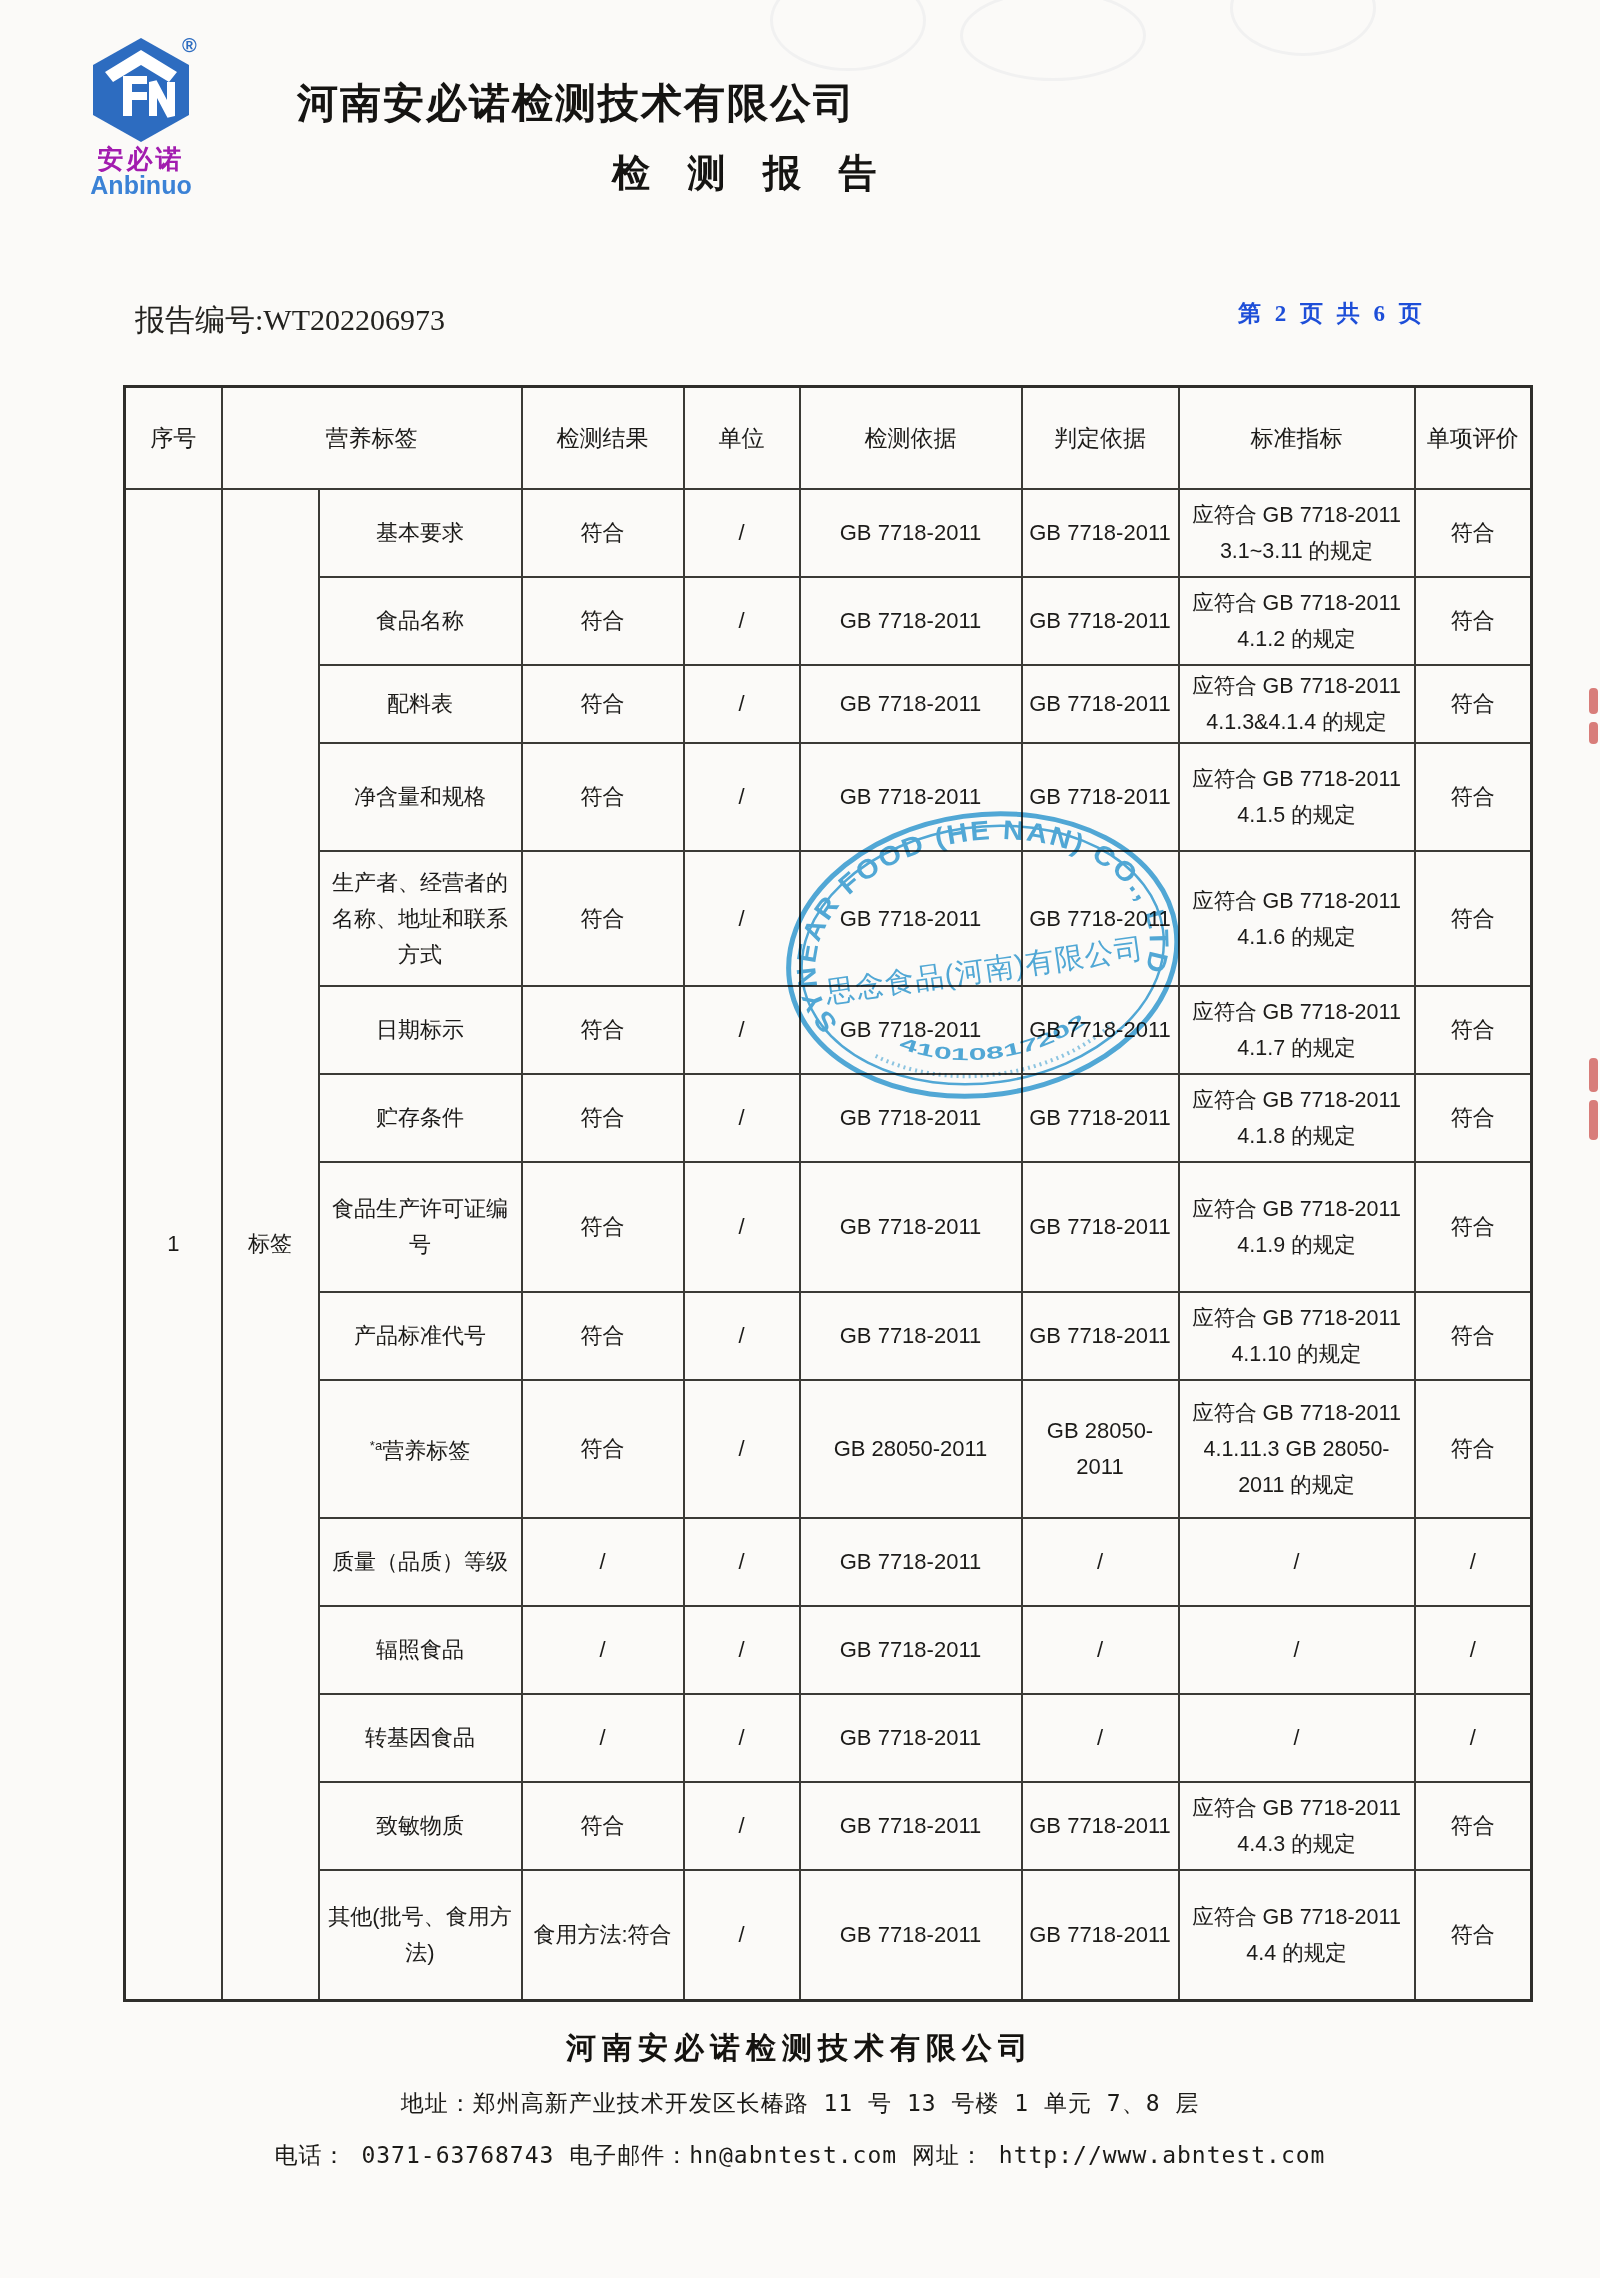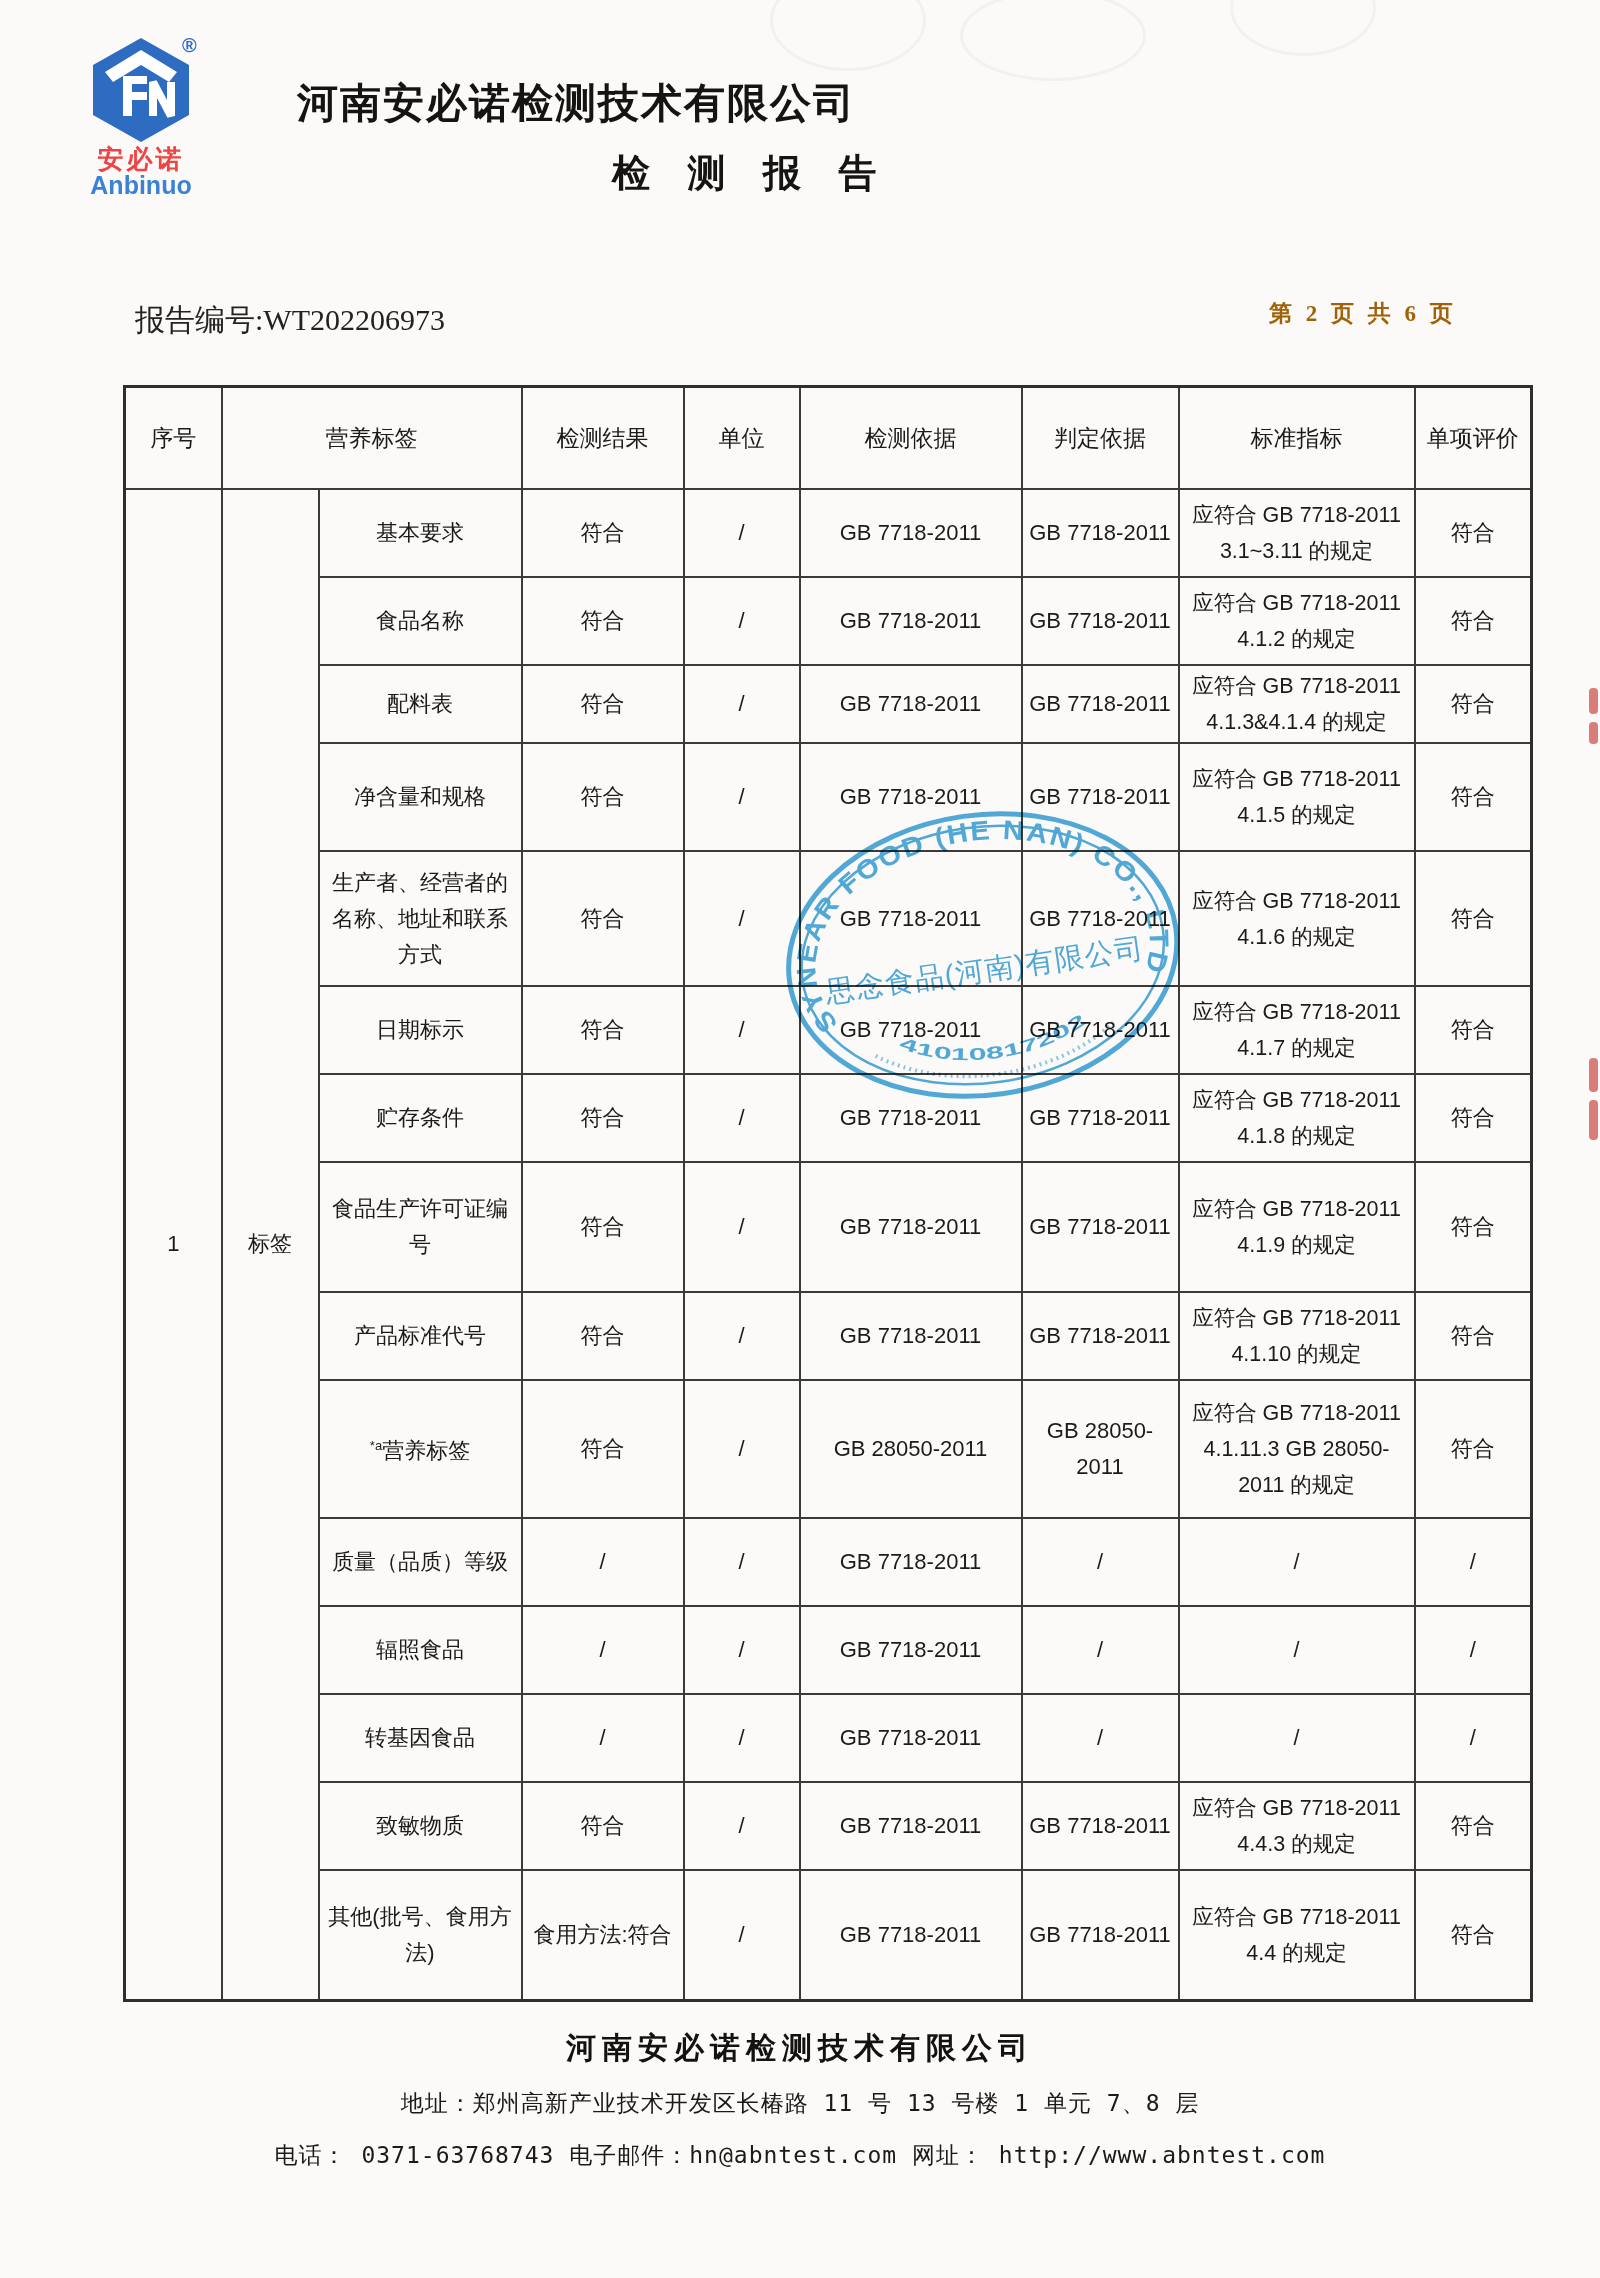--- a/index.html
+++ b/index.html
@@ -12,41 +12,41 @@
   
   .ghost{position:absolute;border:3px solid rgba(90,110,140,.06);border-radius:50%;}
   .g1{left:770px;top:-30px;width:150px;height:95px;}
   .g2{left:960px;top:-10px;width:180px;height:85px;}
   .g3{left:1230px;top:-40px;width:140px;height:90px;}
 
   
   .logo-wrap{position:absolute;left:86px;top:38px;width:110px;text-align:center;}
   .logo-hex{display:block;margin:0 auto;}
   .logo-reg{position:absolute;left:96px;top:-4px;color:#2d6cc0;font-size:20px;font-weight:bold;}
-  .brand-cn{margin-top:4px;color:#ef4444;font-weight:bold;font-size:26px;letter-spacing:3px;line-height:1.05;}
+  .brand-cn{margin-top:4px;color:#a21caf;font-weight:bold;font-size:26px;letter-spacing:3px;line-height:1.05;}
   .brand-en{color:#3b82d6;font-weight:bold;font-size:25px;line-height:1.0;}
   .title-company{
     position:absolute;left:297px;top:76px;
     font-family:"Liberation Serif","DejaVu Serif",serif;
     font-weight:bold;font-size:41px;letter-spacing:2px;color:#151412;
   }
   .title-doc{
     position:absolute;left:612px;top:148px;
     font-family:"Liberation Serif","DejaVu Serif",serif;
     font-weight:bold;font-size:38px;letter-spacing:14px;color:#151412;
   }
   .report-no{
     position:absolute;left:135px;top:300px;
     font-family:"Liberation Serif","DejaVu Serif",serif;
     font-size:30px;color:#23221f;
   }
   .page-info{
-    position:absolute;left:1269px;top:298px;
-    font-family:"Liberation Serif","DejaVu Serif",serif;
-    font-weight:bold;font-size:23px;letter-spacing:4px;color:#a16207;
+    position:absolute;left:1238px;top:298px;
+    font-family:"Liberation Serif","DejaVu Serif",serif;
+    font-weight:bold;font-size:23px;letter-spacing:4px;color:#1d4ed8;
   }
 
   
   table.report{
     position:absolute;left:123px;top:385px;
     border-collapse:collapse;table-layout:fixed;width:1407px;
     font-size:22px;color:#1c1b19;
   }
   table.report th,table.report td{
     border:2px solid #3b3a36;text-align:center;vertical-align:middle;

